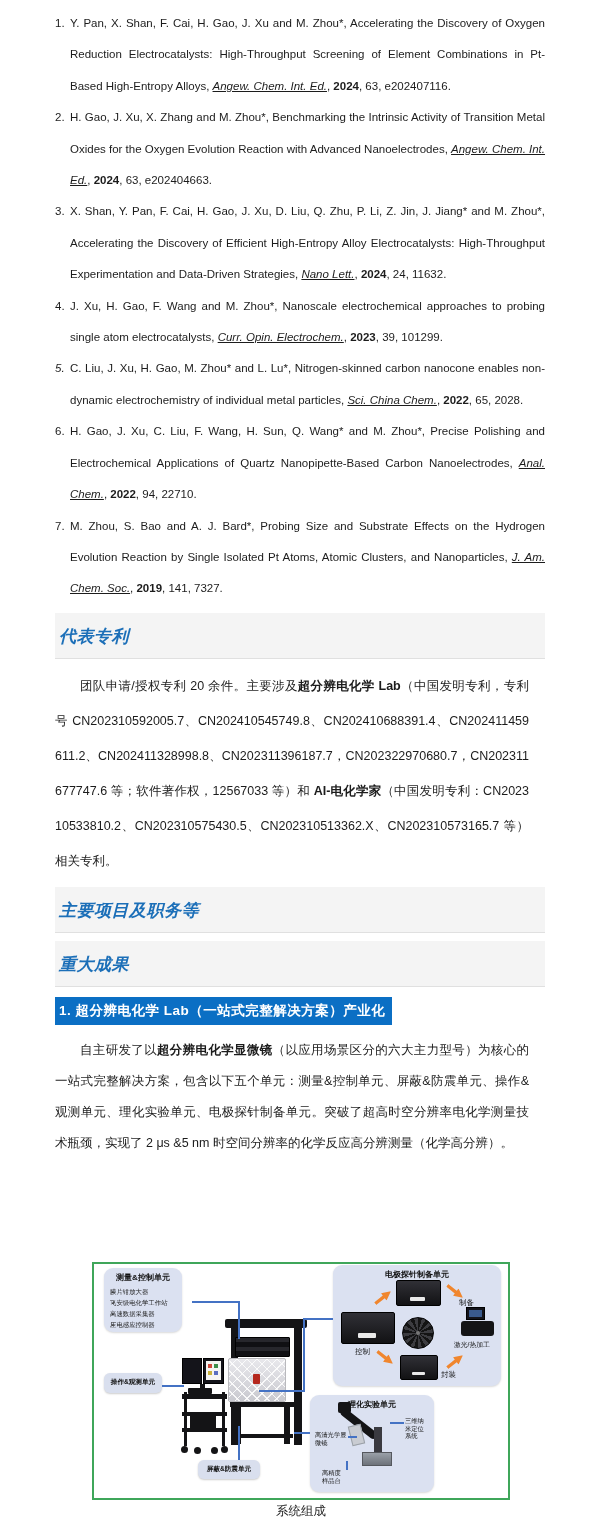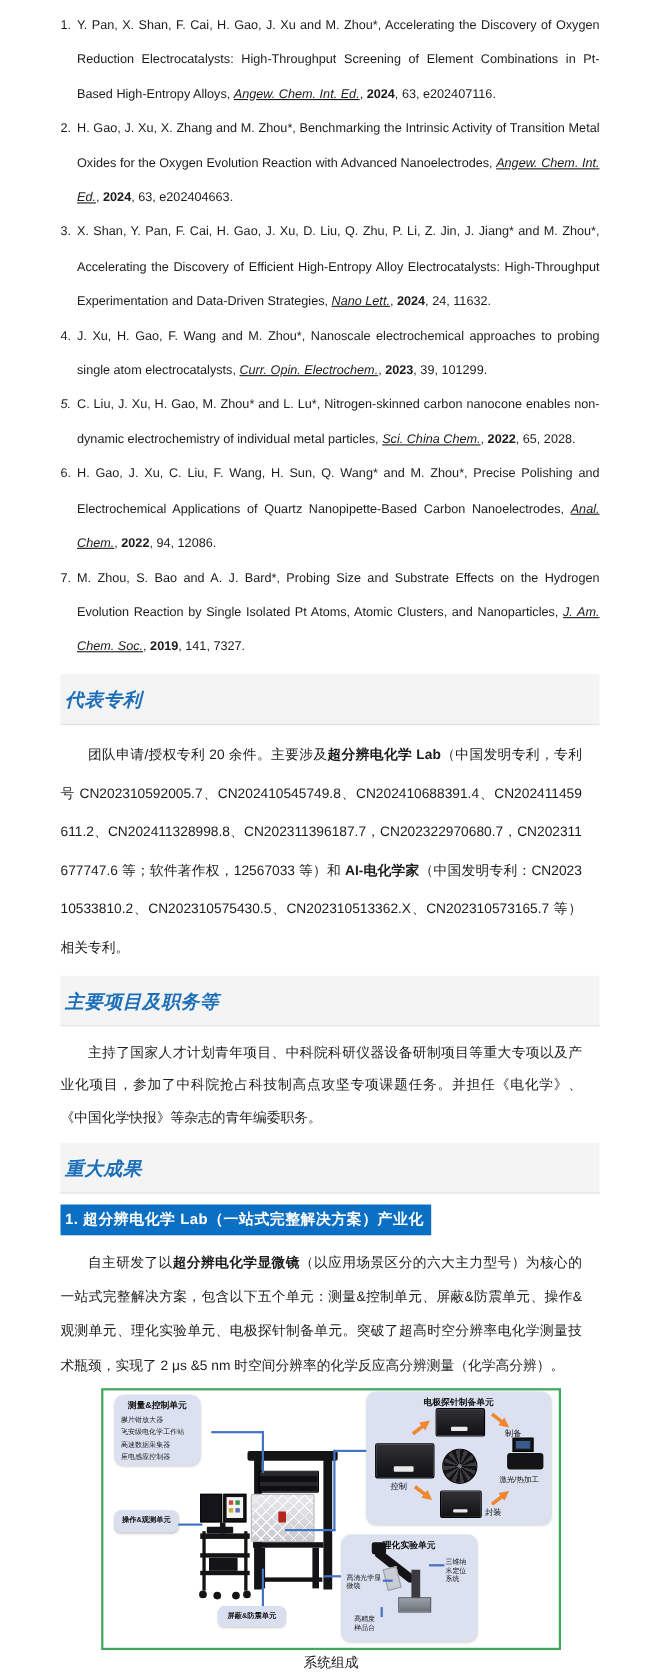--- a/index.html
+++ b/index.html
@@ -103,34 +103,33 @@
         <span class="pub-body"><span>J. Xu, H. Gao, F. Wang and M. Zhou*, Nanoscale electrochemical approaches to probing single atom electrocatalysts, </span><span class="jrnl">Curr. Opin. Electrochem.</span><span>, </span><span class="yr">2023</span><span>, 39, 101299.</span></span>
       </div>
 
       <div class="pub">
         <span class="pub-num it">5.</span>
         <span class="pub-body"><span>C. Liu, J. Xu, H. Gao, M. Zhou* and L. Lu*, Nitrogen-skinned carbon nanocone enables non-dynamic electrochemistry of individual metal particles, </span><span class="jrnl">Sci. China Chem.</span><span>, </span><span class="yr">2022</span><span>, 65, 2028.</span></span>
       </div>
 
       <div class="pub">
         <span class="pub-num">6.</span>
-        <span class="pub-body"><span>H. Gao, J. Xu, C. Liu, F. Wang, H. Sun, Q. Wang* and M. Zhou*, Precise Polishing and Electrochemical Applications of Quartz Nanopipette-Based Carbon Nanoelectrodes, </span><span class="jrnl">Anal. Chem.</span><span>, </span><span class="yr">2022</span><span>, 94, 12086.</span></span>
+        <span class="pub-body"><span>H. Gao, J. Xu, C. Liu, F. Wang, H. Sun, Q. Wang* and M. Zhou*, Precise Polishing and Electrochemical Applications of Quartz Nanopipette-Based Carbon Nanoelectrodes, </span><span class="jrnl">Anal. Chem.</span><span>, </span><span class="yr">2022</span><span>, 94, 22710.</span></span>
       </div>
 
       <div class="pub">
         <span class="pub-num">7.</span>
         <span class="pub-body"><span>M. Zhou, S. Bao and A. J. Bard*, Probing Size and Substrate Effects on the Hydrogen Evolution Reaction by Single Isolated Pt Atoms, Atomic Clusters, and Nanoparticles, </span><span class="jrnl">J. Am. Chem. Soc.</span><span>, </span><span class="yr">2019</span><span>, 141, 7327.</span></span>
       </div>
     </div>
 
     <div class="band"><span>代表专利</span></div>
     <p class="para patents"><span>团队申请/授权专利 20 余件。主要涉及</span><b>超分辨电化学 Lab</b><span>（中国发明专利，专利号 CN202310592005.7、CN202410545749.8、CN202410688391.4、CN202411459611.2、CN202411328998.8、CN202311396187.7，CN202322970680.7，CN202311677747.6 等；软件著作权，12567033 等）和 </span><b>AI-电化学家</b><span>（中国发明专利：CN202310533810.2、CN202310575430.5、CN202310513362.X、CN202310573165.7 等）相关专利。</span></p>
 
     <div class="band"><span>主要项目及职务等</span></div>
-    <p class="para projects">主持了国家人才计划青年项目、中科院科研仪器设备研制项目等重大专项以及产业化项目，参加了中科院抢占科技制高点攻坚专项课题任务。并担任《电化学》、《中国化学快报》等杂志的青年编委职务。</p>
 
     <div class="band"><span>重大成果</span></div>
     <div class="subhead"><span>1. 超分辨电化学 Lab（一站式完整解决方案）产业化</span></div>
     <p class="para ach"><span>自主研发了以</span><b>超分辨电化学显微镜</b><span>（以应用场景区分的六大主力型号）为核心的一站式完整解决方案，包含以下五个单元：测量&amp;控制单元、屏蔽&amp;防震单元、操作&amp;观测单元、理化实验单元、电极探针制备单元。突破了超高时空分辨率电化学测量技术瓶颈，实现了 2 μs &amp;5 nm 时空间分辨率的化学反应高分辨测量（化学高分辨）。</span></p>
   </div>
 
   <div class="fig">
 
     <div class="panel" style="left:10px;top:4px;width:78px;height:64px;">
       <span class="ptitle">测量&amp;控制单元</span>

